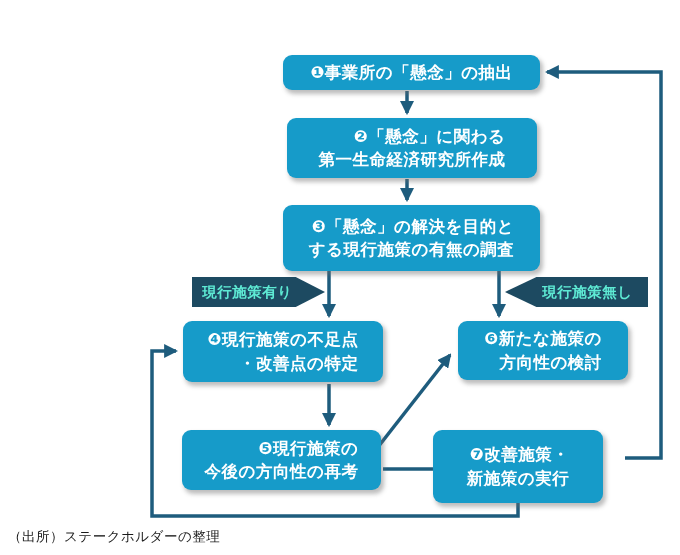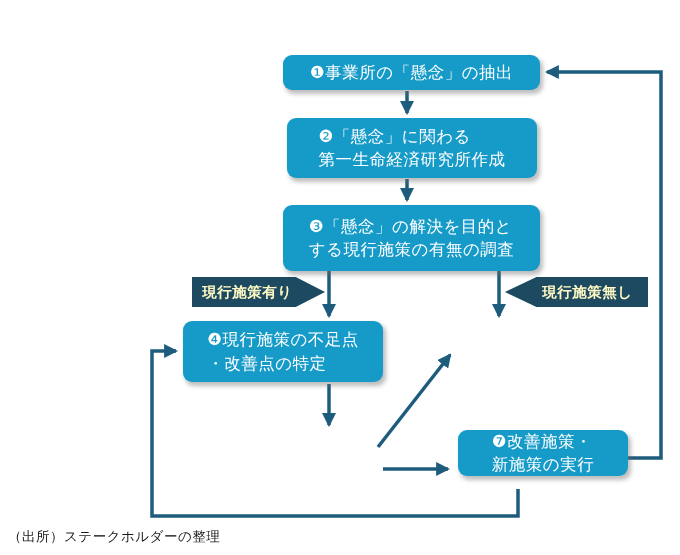--- a/index.html
+++ b/index.html
@@ -28,45 +28,45 @@
     text-align: center;
     font-size: 14.5px;
     font-weight: bold;
     letter-spacing: 0.5px;
     color: var(--ink);
   }
   .node {
     position: absolute;
     background: var(--box);
     color: #ffffff;
-    font-weight: normal;
+    font-weight: bold;
     font-size: 16.5px;
     line-height: 1.42;
     letter-spacing: 0.5px;
     border-radius: 9px;
     display: flex;
     align-items: center;
     justify-content: center;
-    text-align: left;
+    text-align: right;
     white-space: pre-line;
     box-shadow: 2.5px 3.5px 4px rgba(110,110,110,0.45);
   }
   .node-1 { left: 283px; top: 55px;  width: 257px; height: 35px; }
   .node-2 { left: 287px; top: 118px; width: 250px; height: 60px; }
   .node-3 { left: 283px; top: 205px; width: 257px; height: 66px; }
   .node-4 { left: 183px; top: 321px; width: 200px; height: 61px; }
   .node-6 { left: 458px; top: 321px; width: 170px; height: 59px; }
   .node-5 { left: 182px; top: 430px; width: 199px; height: 60px; }
-  .node-7 { left: 458px; top: 430px; width: 170px; height: 46px; }
+  .node-7 { left: 433px; top: 430px; width: 170px; height: 73px; }
   .branch-label {
     position: absolute;
     top: 277px;
     height: 30px;
     background: var(--branch);
-    color: #fef9c3;
+    color: #5eead4;
     font-weight: bold;
     font-size: 14.5px;
     letter-spacing: 0.5px;
     display: flex;
     align-items: center;
     justify-content: center;
   }
   .branch-left {
     left: 192px;
     width: 133px;
@@ -128,18 +128,22 @@
   <div class="node node-2">❷「懸念」に関わる
 第一生命経済研究所作成</div>
   <div class="node node-3">❸「懸念」の解決を目的と
 する現行施策の有無の調査</div>
 
   <div class="branch-label branch-left">現行施策有り</div>
   <div class="branch-label branch-right">現行施策無し</div>
 
   <div class="node node-4">❹現行施策の不足点
 ・改善点の特定</div>
+  <div class="node node-6">❻新たな施策の
+方向性の検討</div>
+  <div class="node node-5">❺現行施策の
+今後の方向性の再考</div>
   <div class="node node-7">❼改善施策・
 新施策の実行</div>
 
   <div class="source-note">（出所）ステークホルダーの整理</div>
 
 </div>
 
 </body></html>

